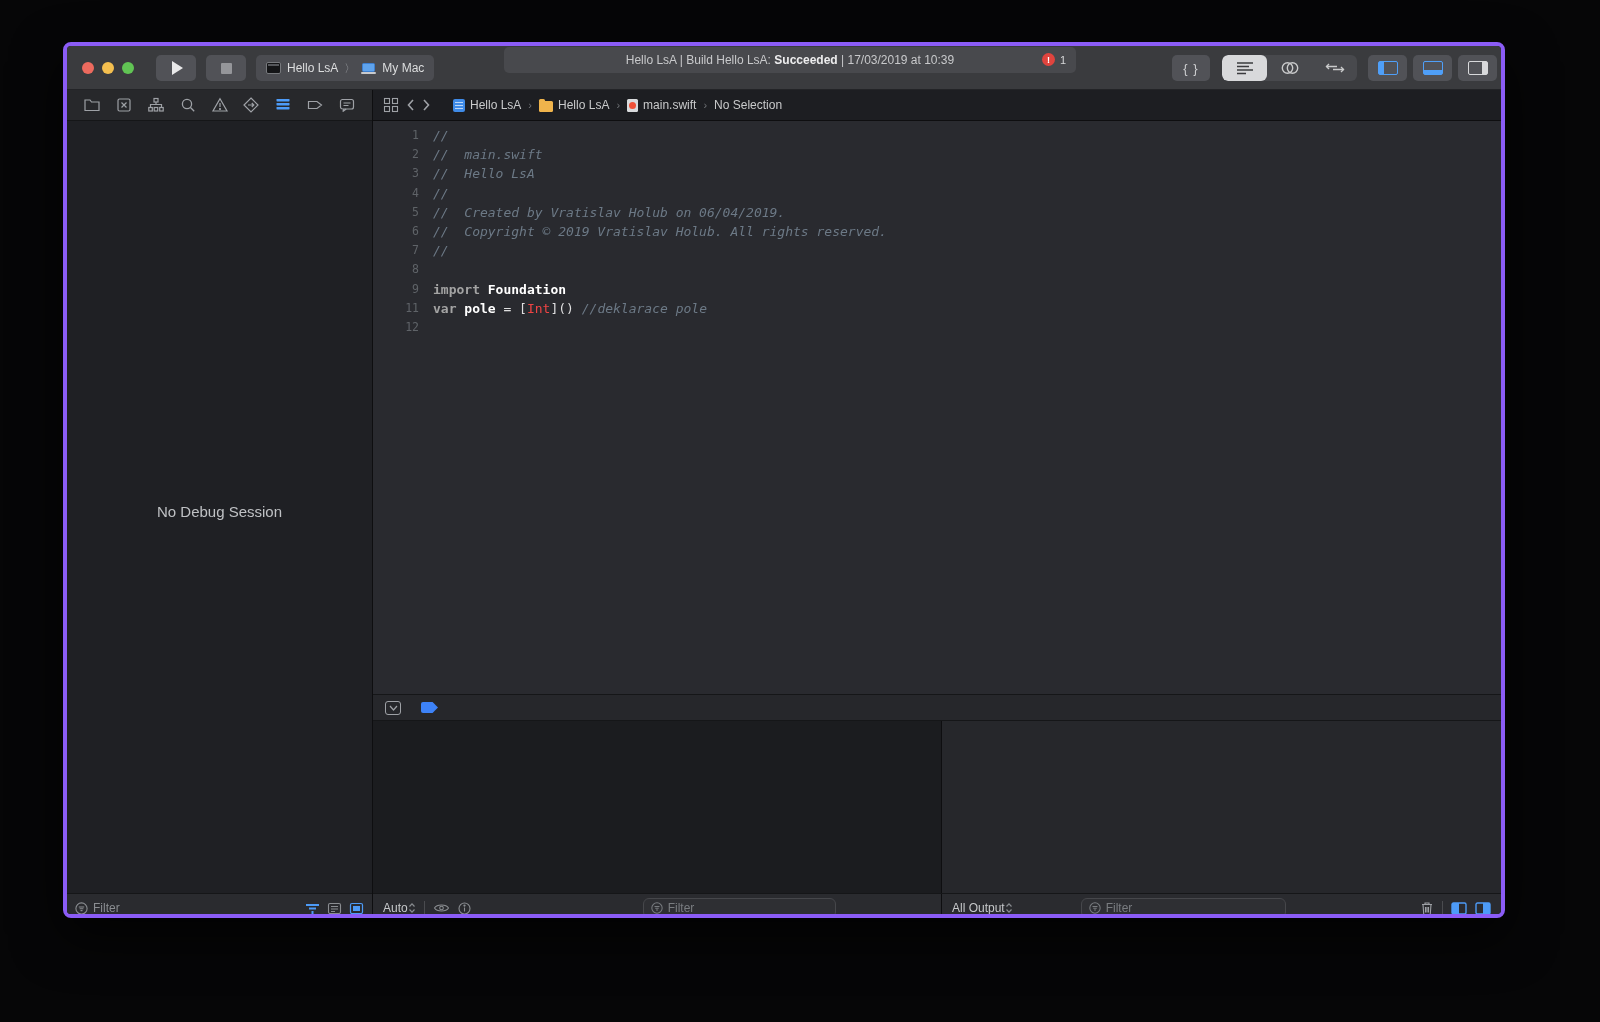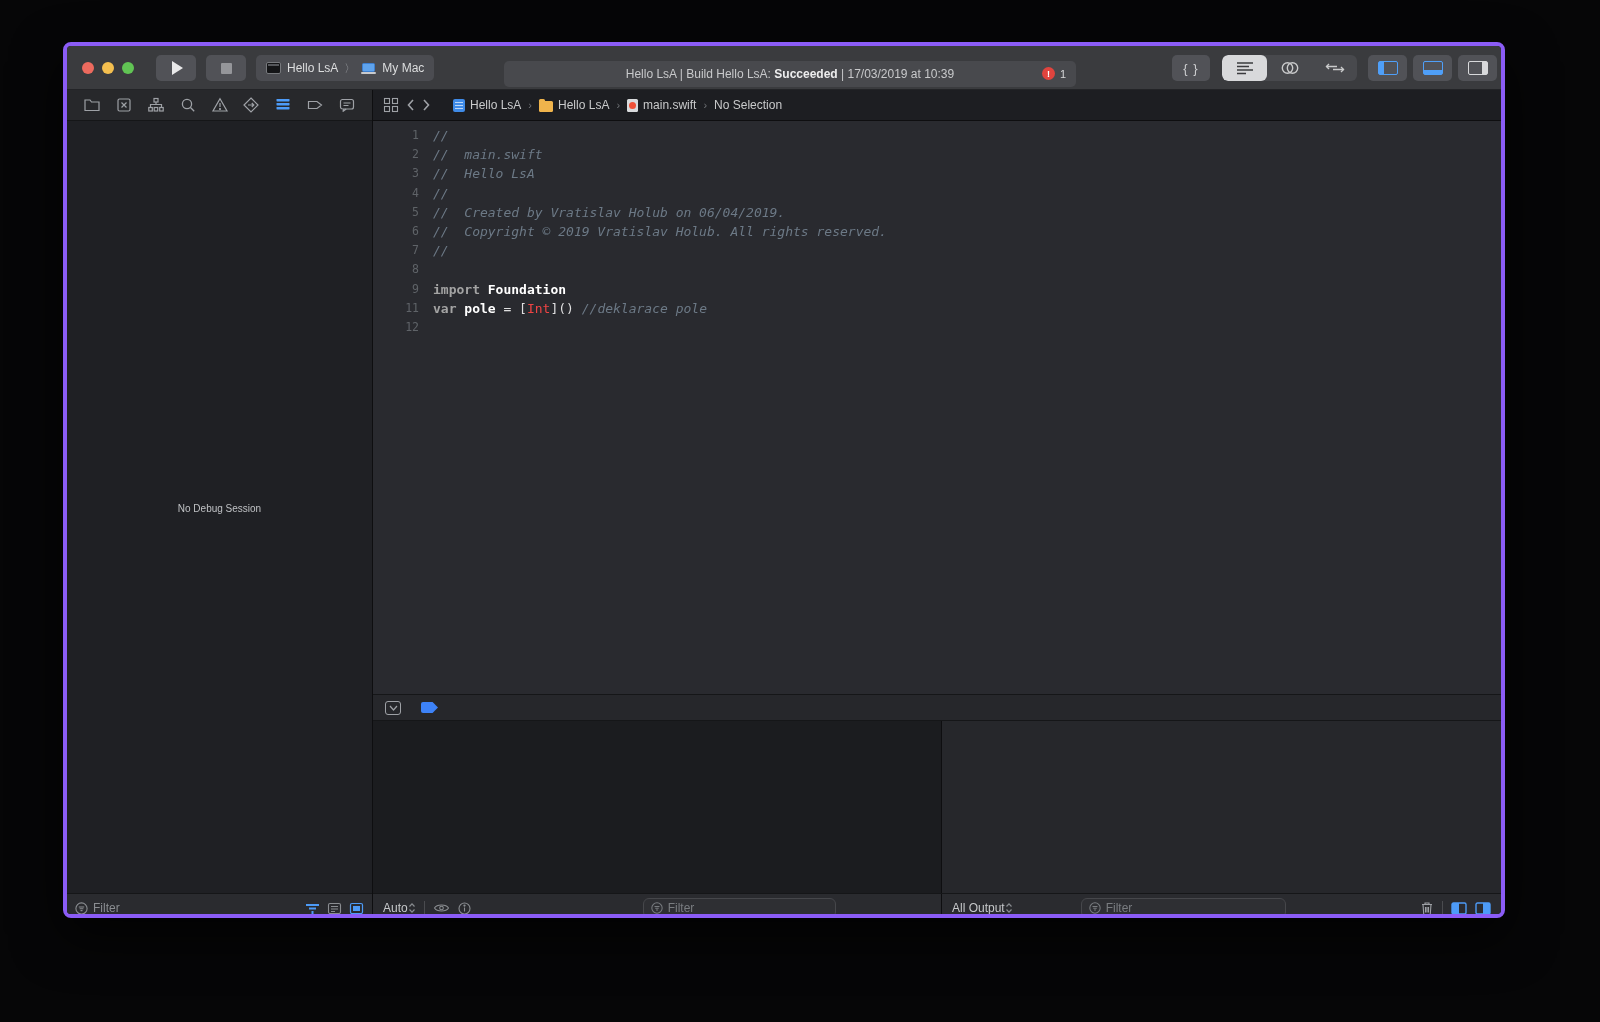--- a/index.html
+++ b/index.html
@@ -26,21 +26,21 @@
 
   .scheme { position:absolute; left:189px; top:9px; height:26px; border-radius:5px; background:#4B4C51;
             display:flex; align-items:center; gap:6px; padding:0 10px; font-size:12px; color:#DCDDDE; }
   .scheme .sep { color:#9A9DA1; font-size:11px; }
   .term-icon { width:15px; height:12px; background:#141517; border:1px solid #77797d; border-radius:2px; position:relative; }
   .term-icon:before { content:""; position:absolute; left:1px; top:1px; right:1px; height:2px; background:#55575b; }
   .mac-icon { width:15px; height:11px; position:relative; }
   .mac-icon .scr { position:absolute; left:1px; top:0; width:13px; height:9px; background:#5FA3EC; border:1px solid #3d7fd0; border-radius:1.5px; }
   .mac-icon .base { position:absolute; left:0; bottom:0; width:15px; height:2px; background:#c9cacd; border-radius:1px; }
 
-  .statusbar { position:absolute; left:437px; top:15px; width:572px; height:26px; background:#48494D;
+  .statusbar { position:absolute; left:437px; top:1px; width:572px; height:26px; background:#48494D;
                border-radius:5px; display:flex; align-items:center; justify-content:center;
                font-size:12px; color:#C8C9CB; }
   .statusbar b { color:#EDEDEE; font-weight:bold; }
   .err-badge { position:absolute; right:10px; top:6px; display:flex; align-items:center; gap:5px; }
   .err-circle { width:13px; height:13px; border-radius:50%; background:#E0443E; color:#fff; font-size:9px;
                 font-weight:bold; display:flex; align-items:center; justify-content:center; }
   .err-count { font-size:11px; color:#D6D7D8; }
 
   .lib-btn { left:1105px; width:38px; font-size:13px; color:#CDCED0; letter-spacing:1px; }
 
@@ -56,21 +56,21 @@
   .pane-ic.bottom:before { content:""; position:absolute; left:0; right:0; bottom:0; height:4px; background:#4F9FF8; }
   .pane-ic.gray { border-color:#D8D9DB; }
   .pane-ic.gray:before { content:""; position:absolute; right:0; top:0; bottom:0; width:5px; background:#D8D9DB; }
 
   
   .main { display:flex; height:832px; }
   .navigator { width:306px; border-right:1px solid #0E0E10; display:flex; flex-direction:column; background:#1F2024; }
   .nav-iconbar { height:31px; background:#27282B; border-bottom:1px solid #151618; display:flex; align-items:center; justify-content:space-between; padding:0 14px; }
   .nav-iconbar .nicon { display:flex; align-items:center; justify-content:center; width:22px; height:22px; }
   .nav-body { flex:1; position:relative; background:#1F2024; }
-  .nav-empty { position:absolute; top:382px; width:100%; text-align:center; font-size:10px; color:#BFC1C4; }
+  .nav-empty { position:absolute; top:382px; width:100%; text-align:center; font-size:15px; color:#BFC1C4; }
 
   .barrow { height:29px; background:#2A2B2F; border-top:1px solid #151618; display:flex; align-items:center; padding:0 8px; font-size:12px; color:#8A8D91; }
   .filter-lite { display:flex; align-items:center; gap:5px; color:#8A8D91; }
   .spacer { flex:1; }
   .mini-icons { display:flex; align-items:center; gap:7px; }
 
   .editor-col { flex:1; display:flex; flex-direction:column; min-width:0; }
   .jumpbar { height:31px; background:#1D1E22; border-bottom:1px solid #0E0E10; display:flex; align-items:center; padding:0 10px; font-size:12px; color:#C9CACB; gap:7px; }
   .jumpbar .bc-sep { color:#6F7276; font-size:11px; }
   .crumb { display:flex; align-items:center; gap:5px; }

